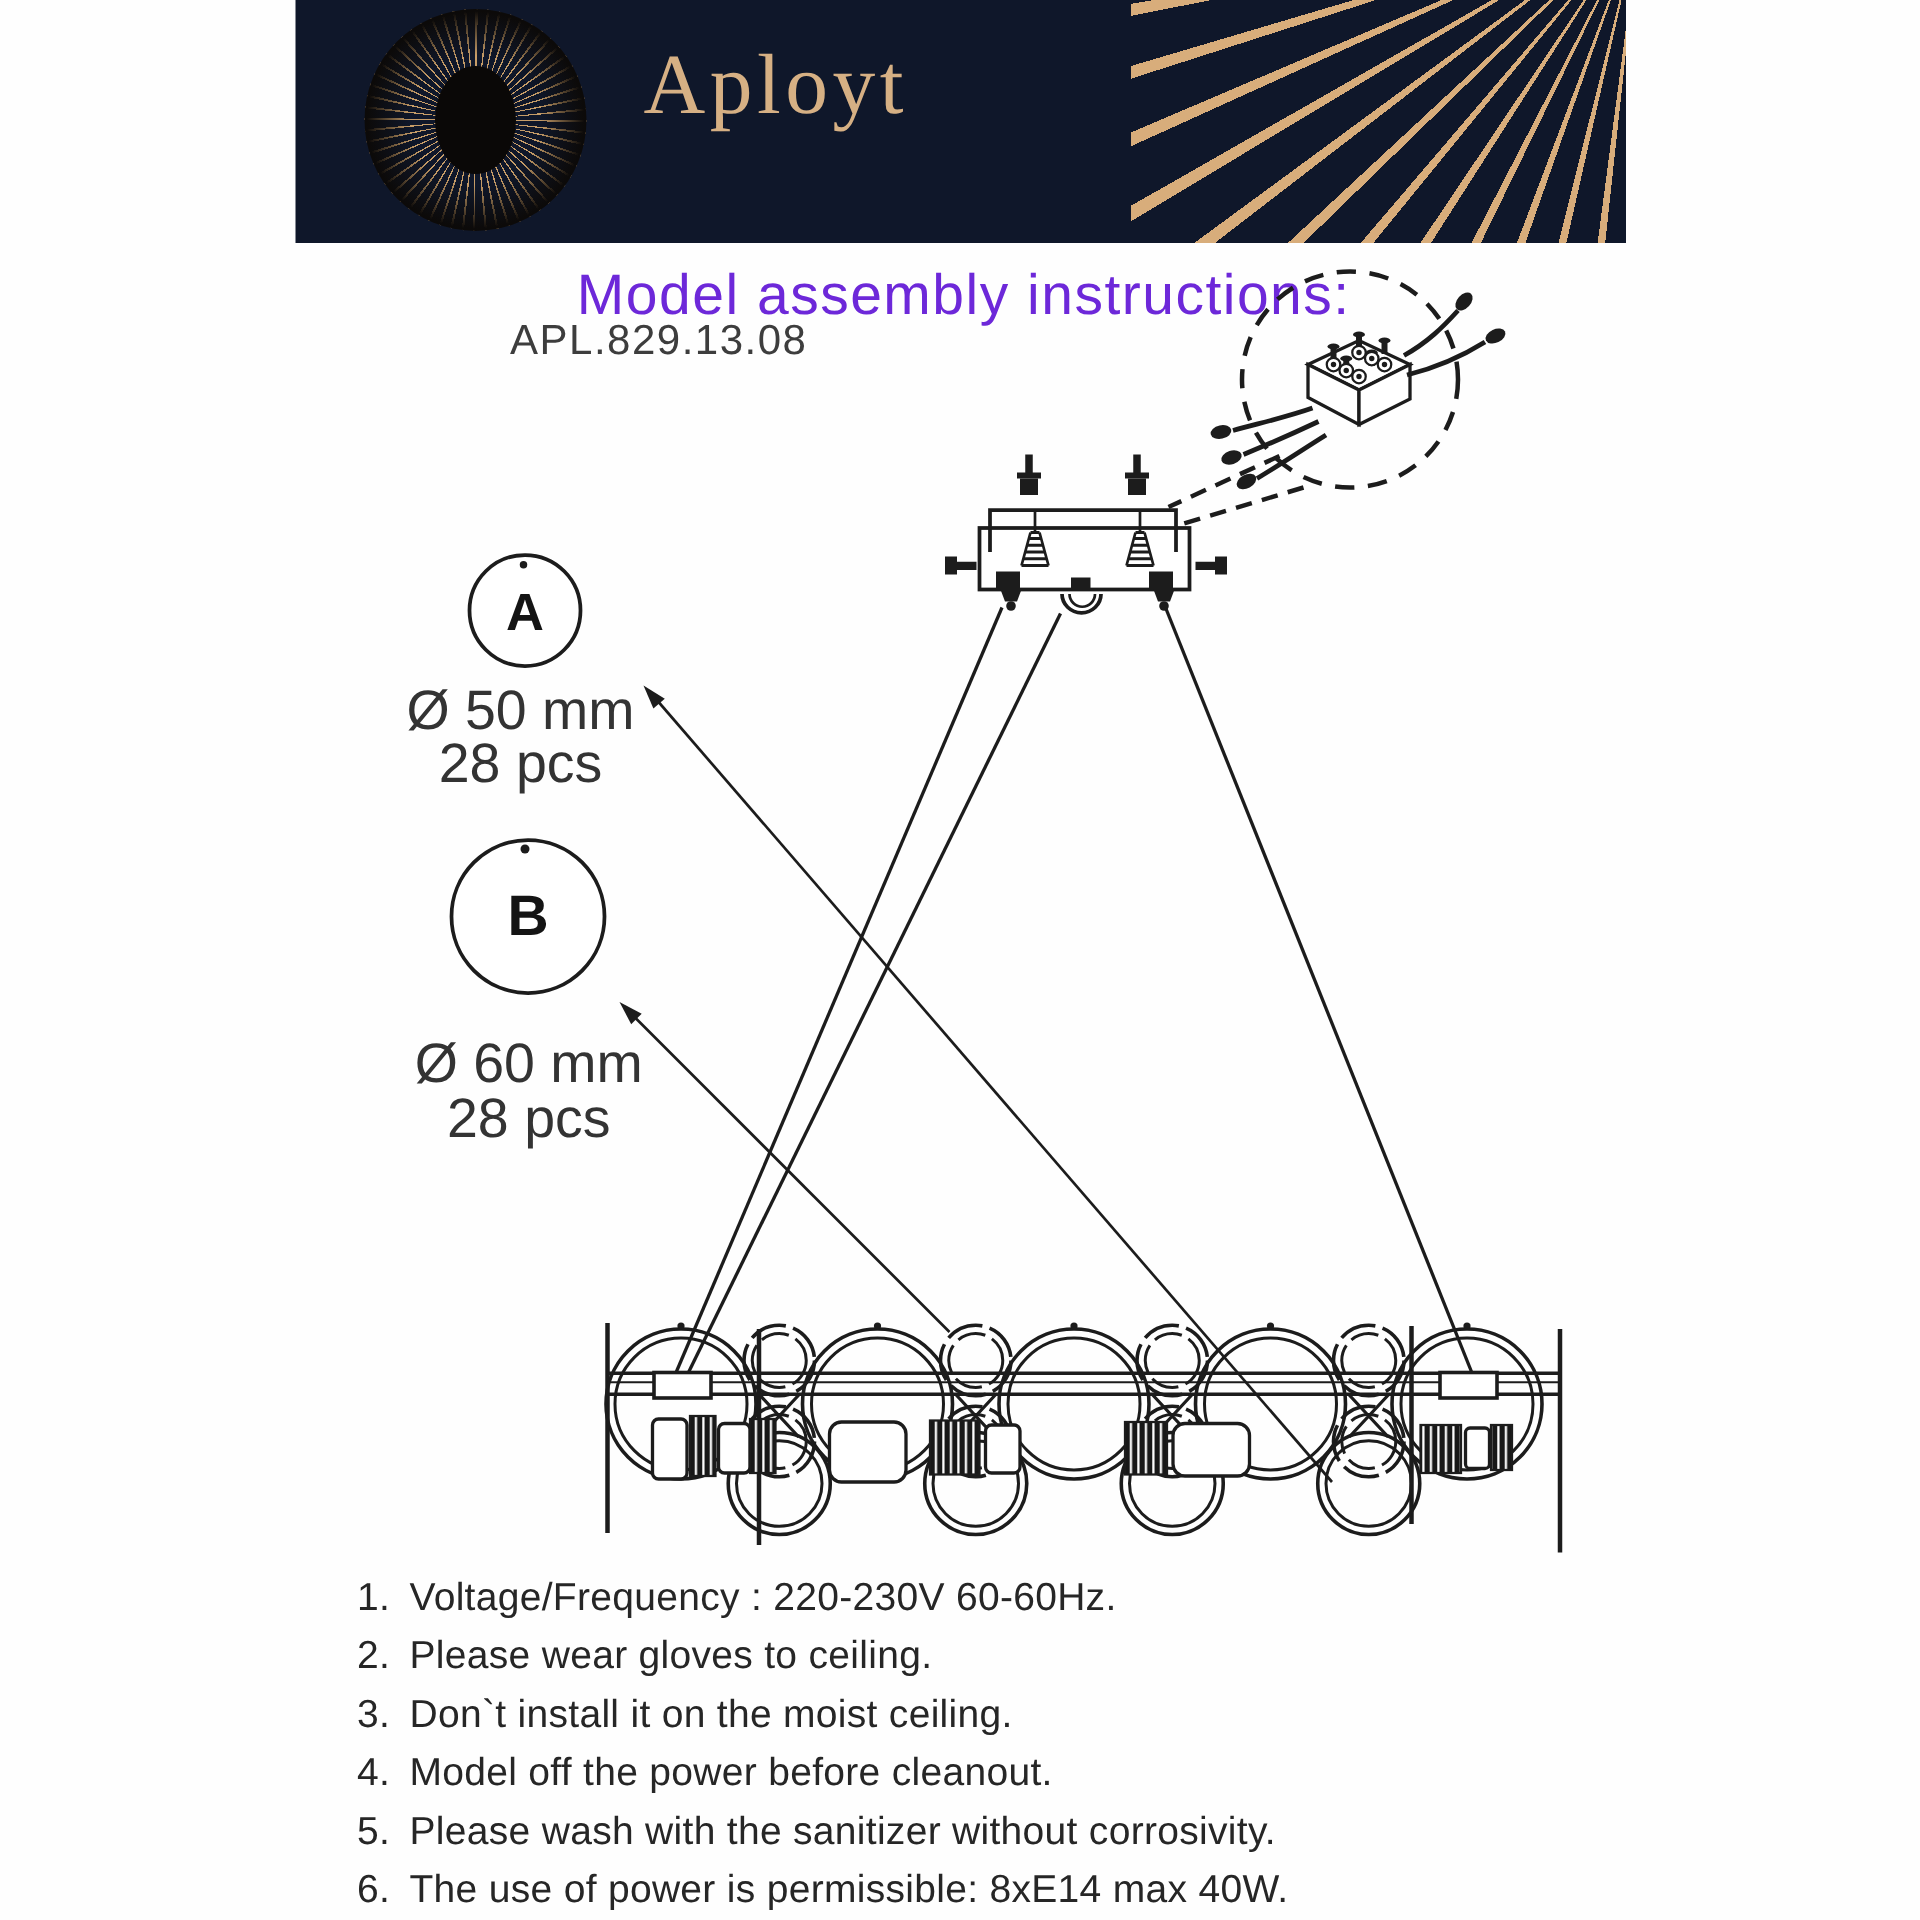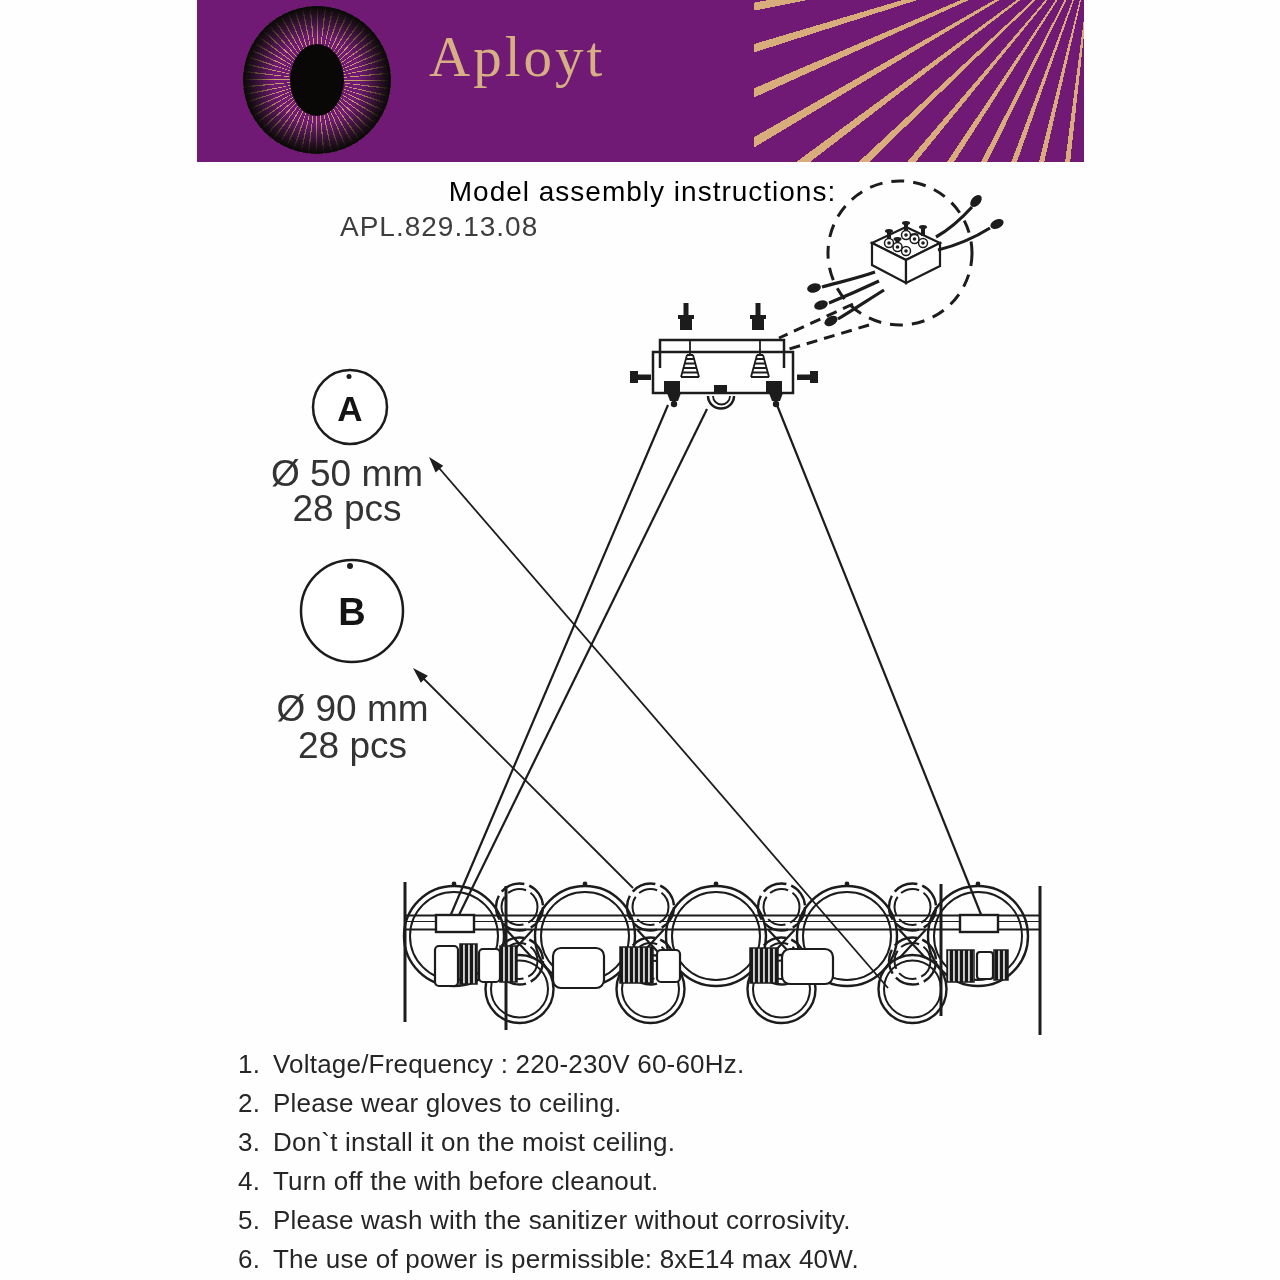--- a/index.html
+++ b/index.html
@@ -1,35 +1,35 @@
 <!DOCTYPE html>
 <html><head>
 <meta charset="utf-8">
 <style>
   html,body{margin:0;padding:0;}
   body{
     width:1280px;height:1280px;position:relative;background:#fefefe;
     font-family:"Liberation Sans",sans-serif;color:#2a2a2a;overflow:hidden;
   }
   
-  .banner{position:absolute;left:197px;top:0;width:887px;height:162px;background:#701a75;overflow:hidden;}
+  .banner{position:absolute;left:197px;top:0;width:887px;height:162px;background:#0f172a;overflow:hidden;}
   .starburst{position:absolute;left:46px;top:6px;width:148px;height:148px;}
   .starburst .rays{position:absolute;inset:0;border-radius:50%;
     background:repeating-conic-gradient(#c79d68 0deg 1.2deg, rgba(12,10,9,0) 1.2deg 6deg);}
   .starburst .fade{position:absolute;inset:0;border-radius:50%;
     background:radial-gradient(closest-side, #0c0a09 0 16%, rgba(12,10,9,0) 34% 58%, #0c0a09 98%);}
   .starburst .core{position:absolute;left:50%;top:50%;width:54px;height:72px;
     transform:translate(-50%,-50%);background:#0a0807;border-radius:50%;}
   .wordmark{position:absolute;left:232px;top:28px;font-family:"Liberation Serif",serif;
     font-size:57px;line-height:1;color:#d6b084;letter-spacing:3px;font-weight:400;}
   .corner-rays{position:absolute;right:0;top:0;width:330px;height:162px;
     background:repeating-conic-gradient(from 140deg at 103% -35%, #d8ad7b 0deg 1.3deg, rgba(12,10,9,0) 1.3deg 6.6deg);}
   
   .title-line1{position:absolute;left:340px;top:176px;width:605px;text-align:center;
-    font-size:28px;font-weight:500;color:#000000;letter-spacing:1px;}
+    font-size:38px;font-weight:500;color:#6d28d9;letter-spacing:1px;}
   .title-line2{position:absolute;left:340px;top:211px;width:605px;
     font-size:28px;font-weight:500;color:#3d3d3d;letter-spacing:1px;}
   
   .diagram{position:absolute;left:0;top:0;width:1280px;height:1280px;}
   
   .part-letter{position:absolute;transform:translate(-50%,-50%);font-weight:700;color:#141414;}
   .letter-a{left:350px;top:409px;font-size:35px;}
   .letter-b{left:352px;top:612px;font-size:38px;}
   .legend-text{position:absolute;text-align:center;font-weight:500;color:#333;font-size:37px;line-height:35px;}
   .size-a{left:252px;top:456px;width:190px;}
@@ -267,39 +267,39 @@
   <g stroke="#1c1c1c" fill="#ffffff">
     <circle cx="352" cy="611" r="51" stroke-width="2.5"></circle>
     <circle cx="350" cy="566" r="3" fill="#1c1c1c" stroke="none"></circle>
   </g>
 </svg>
 
 <div class="part-letter letter-a">A</div>
 <div class="part-letter letter-b">B</div>
 <div class="legend-text size-a">Ø 50 mm</div>
 <div class="legend-text qty-a">28 pcs</div>
-<div class="legend-text size-b">Ø 90 mm</div>
+<div class="legend-text size-b">Ø 60 mm</div>
 <div class="legend-text qty-b">28 pcs</div>
 
 <div class="instructions">
   <div class="inst-row">
     <span>1.</span>
     <span>Voltage/Frequency : 220-230V 60-60Hz.</span>
   </div>
   <div class="inst-row">
     <span>2.</span>
     <span>Please wear gloves to ceiling.</span>
   </div>
   <div class="inst-row">
     <span>3.</span>
     <span>Don`t install it on the moist ceiling.</span>
   </div>
   <div class="inst-row">
     <span>4.</span>
-    <span>Turn off the with before cleanout.</span>
+    <span>Model off the power before cleanout.</span>
   </div>
   <div class="inst-row">
     <span>5.</span>
     <span>Please wash with the sanitizer without corrosivity.</span>
   </div>
   <div class="inst-row">
     <span>6.</span>
     <span>The use of power is permissible: 8xE14 max 40W.</span>
   </div>
 </div>

